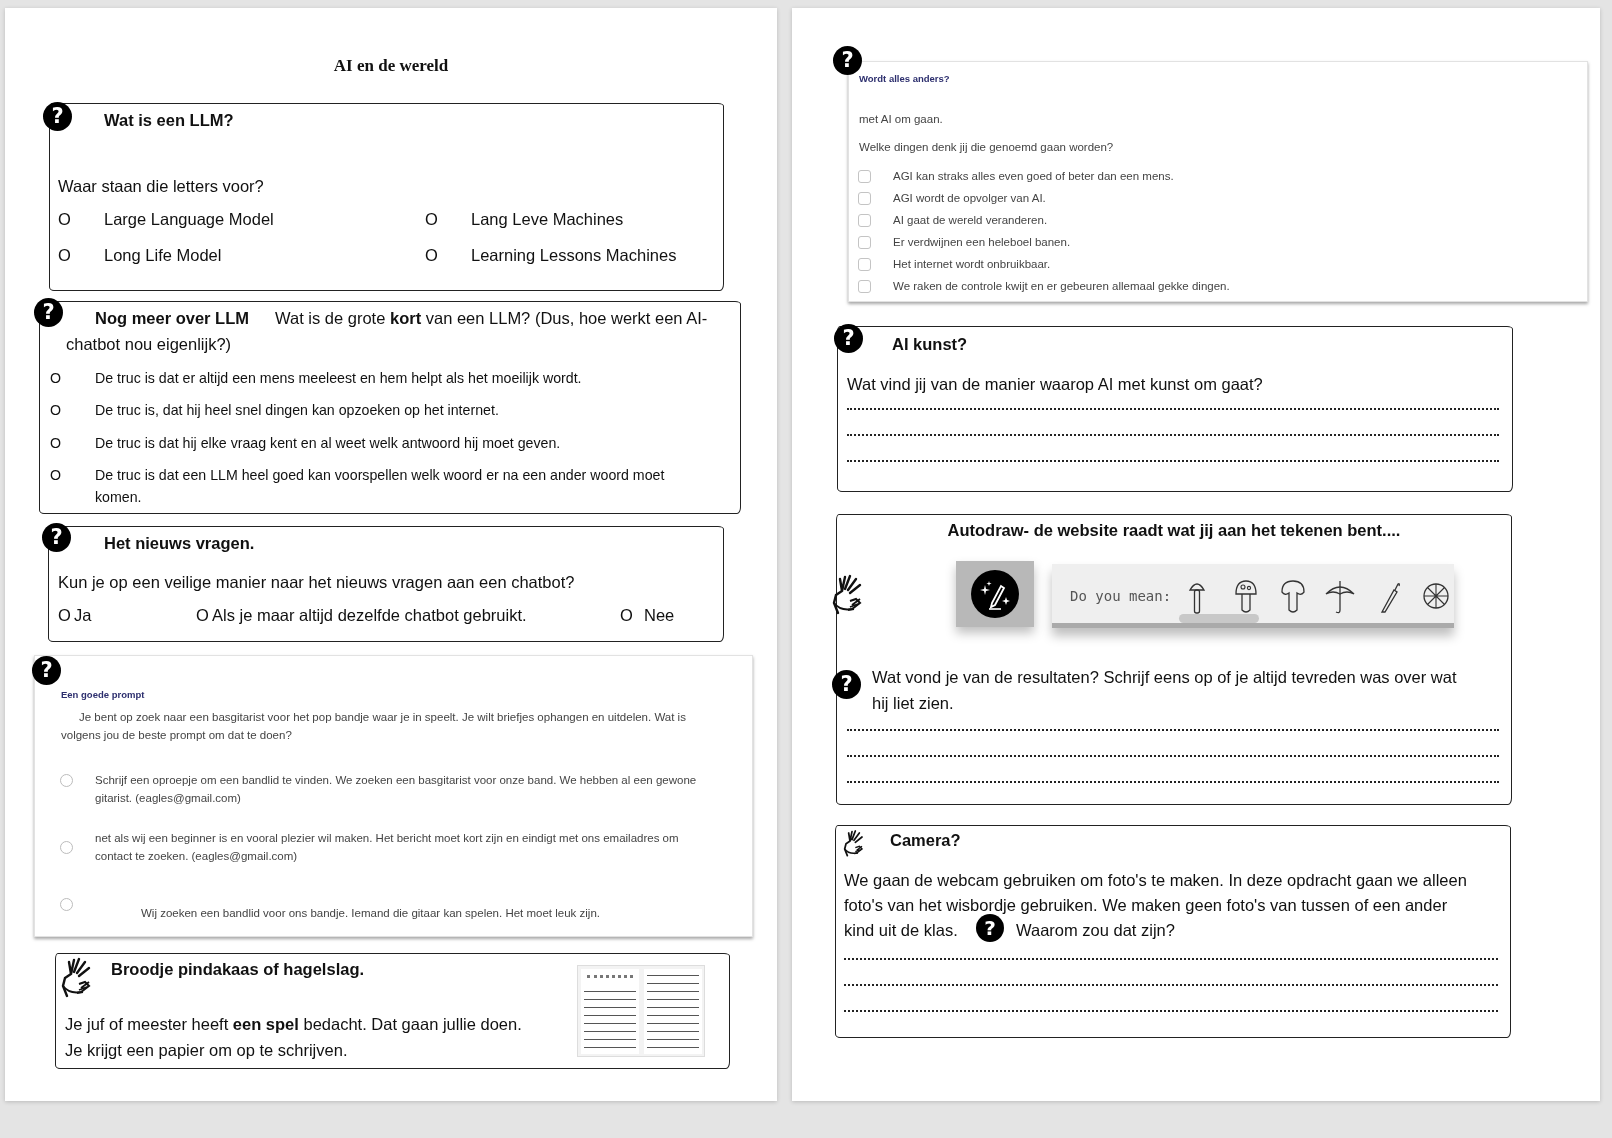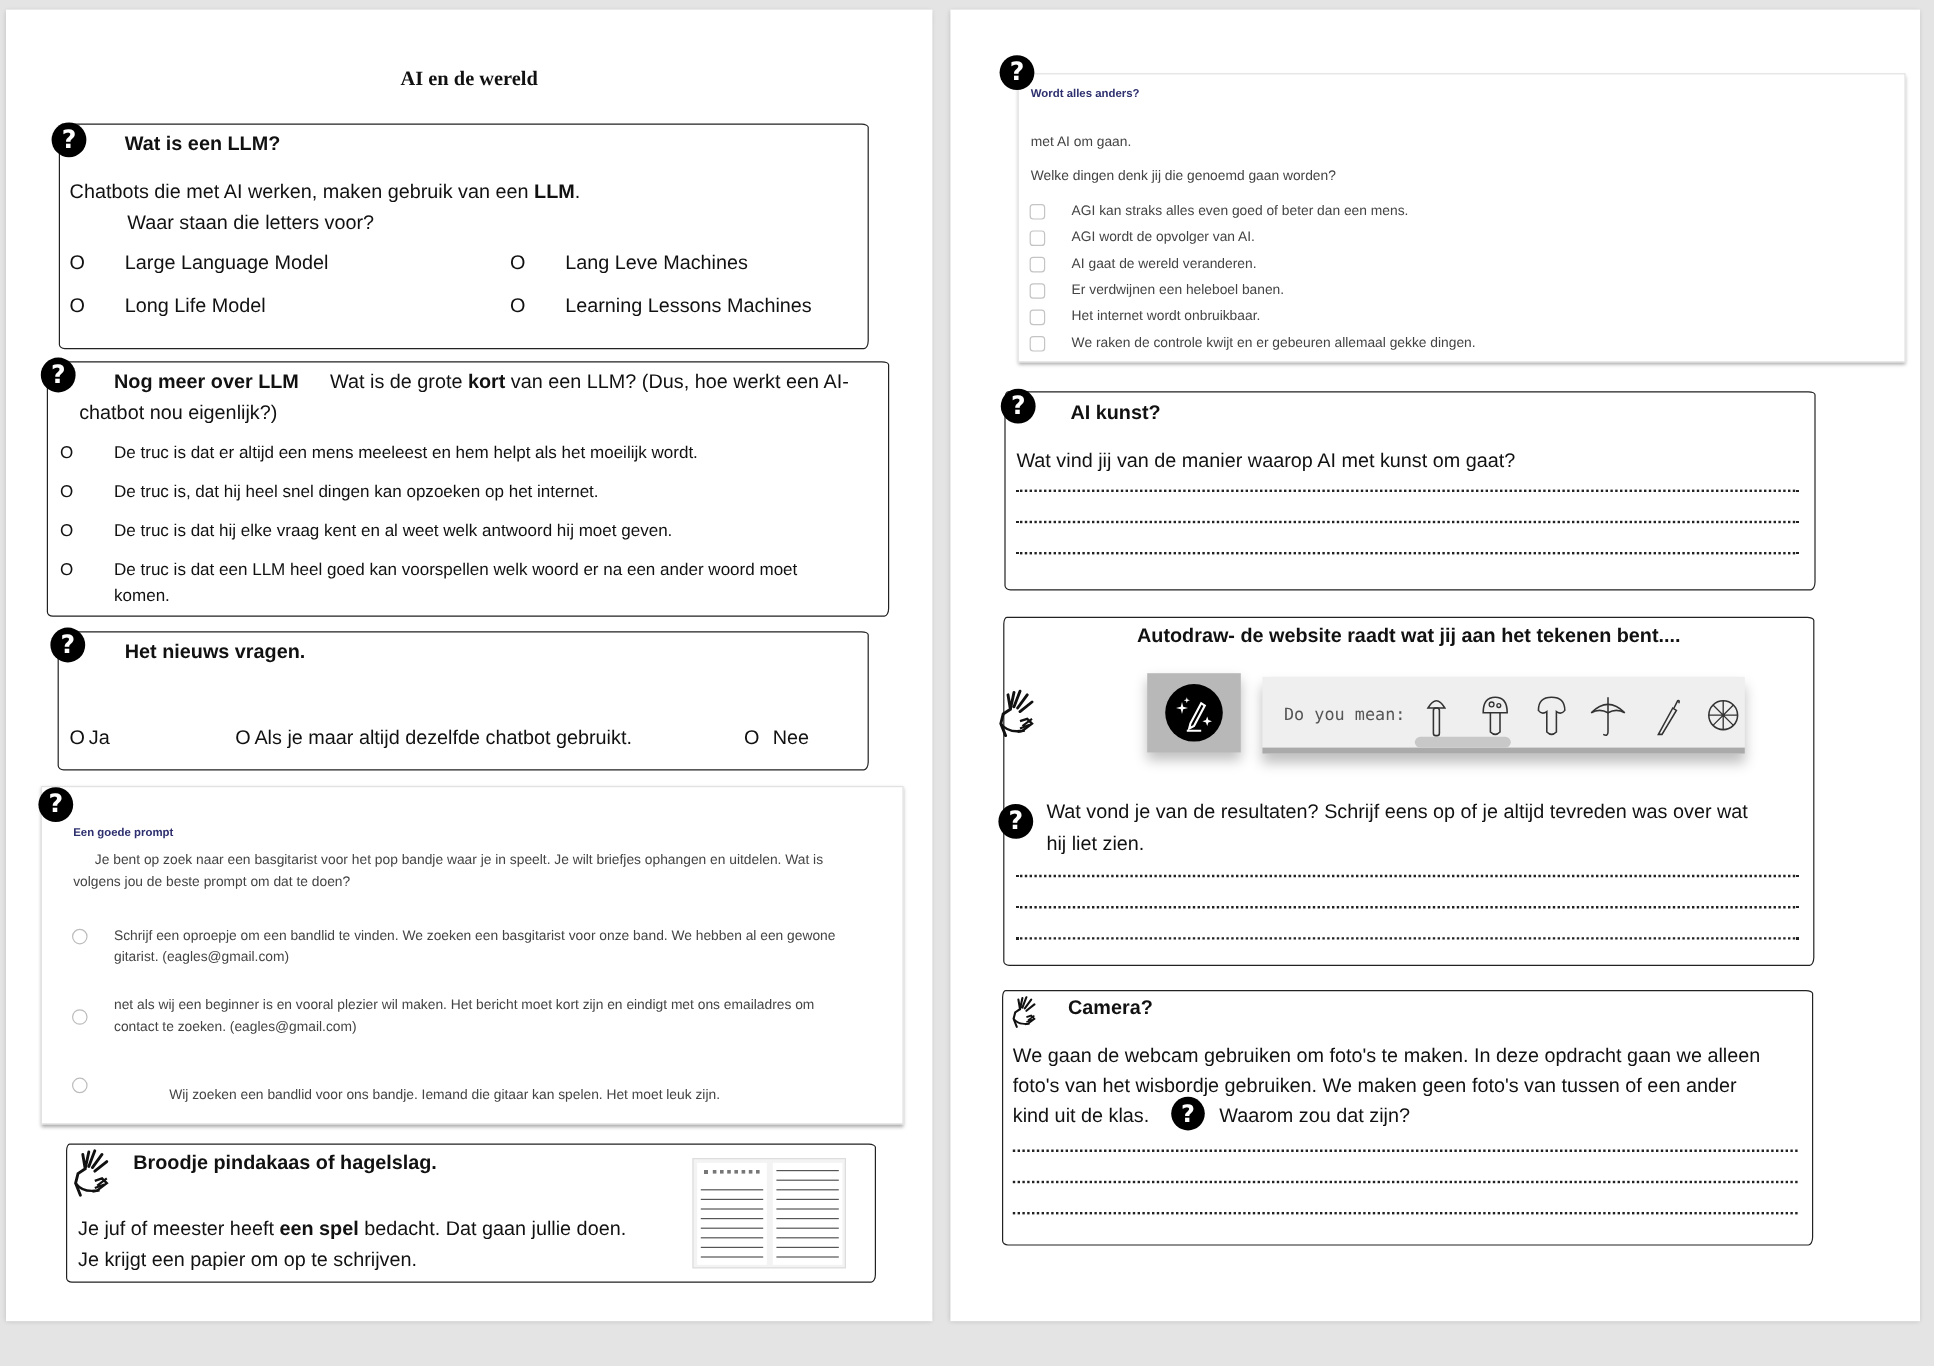--- a/index.html
+++ b/index.html
@@ -48,22 +48,21 @@
 </head>
 <body>
 
 <div class="page" id="page1">
 
   <div class="abs doc-title" style="left:0; width:772px; top:48px;">AI en de wereld</div>
 
   <div class="sketch-box" style="left:44px; top:95px; width:675px; height:188px;"></div>
   <div class="q-icon" style="left:38px; top:94px;">?</div>
   <div class="abs box-heading" style="left:99px; top:103px;">Wat is een LLM?</div>
-  <div class="abs body-text" style="left:53px; top:139px;"><span>Chatbots die met AI werken, maken gebruik van een </span><b>LLM</b><span>.</span></div>
-  <div class="abs body-text" style="left:53px; top:165px;margin-left:48px;">Waar staan die letters voor?</div>
+  <div class="abs body-text" style="left:53px; top:165px;">Waar staan die letters voor?</div>
   <div class="opt-row" style="left:53px; top:202px;">
       <span class="opt-o">O</span>
       <span>Large Language Model</span>
     </div>
   <div class="opt-row" style="left:420px; top:202px;">
       <span class="opt-o">O</span>
       <span>Lang Leve Machines</span>
     </div>
   <div class="opt-row" style="left:53px; top:238px;">
       <span class="opt-o">O</span>
@@ -92,20 +91,21 @@
     </div>
   <div class="small-opt" style="left:45px; top:456px;">
       <span class="opt-o-sm">O</span>
       <span>De truc is dat een LLM heel goed kan voorspellen welk woord er na een ander woord moet</span>
     </div>
   <div class="small-opt" style="left:90px; top:478px;">komen.</div>
 
   <div class="sketch-box" style="left:43px; top:518px; width:676px; height:116px;"></div>
   <div class="q-icon" style="left:37px; top:515px;">?</div>
   <div class="abs box-heading" style="left:99px; top:526px;">Het nieuws vragen.</div>
+  <div class="abs body-text" style="left:53px; top:561px;">Kun je op een veilige manier naar het nieuws vragen aan een chatbot?</div>
   <div class="opt-row" style="left:53px; top:598px;">
       <span style="width:16px;display:inline-block;">O</span>
       <span>Ja</span>
     </div>
   <div class="opt-row" style="left:191px; top:598px;">
       <span style="width:16px;display:inline-block;">O</span>
       <span>Als je maar altijd dezelfde chatbot gebruikt.</span>
     </div>
   <div class="opt-row" style="left:615px; top:598px;">
       <span style="width:24px;display:inline-block;">O</span>

